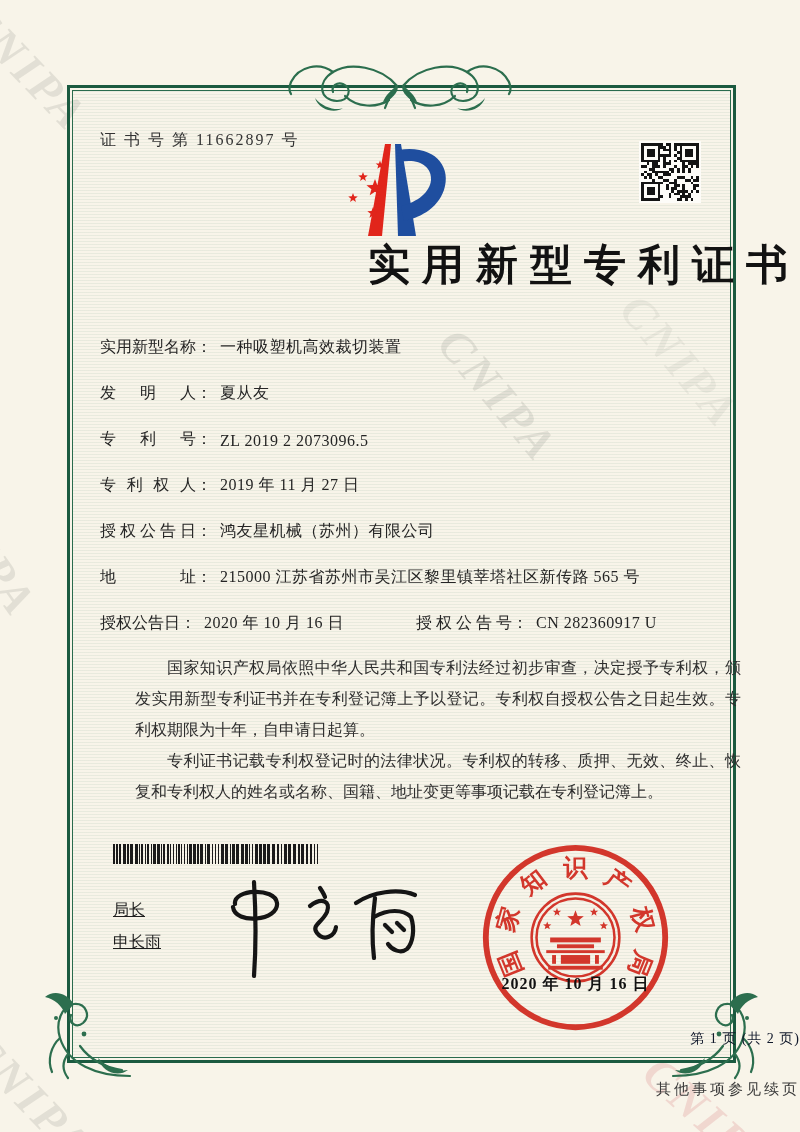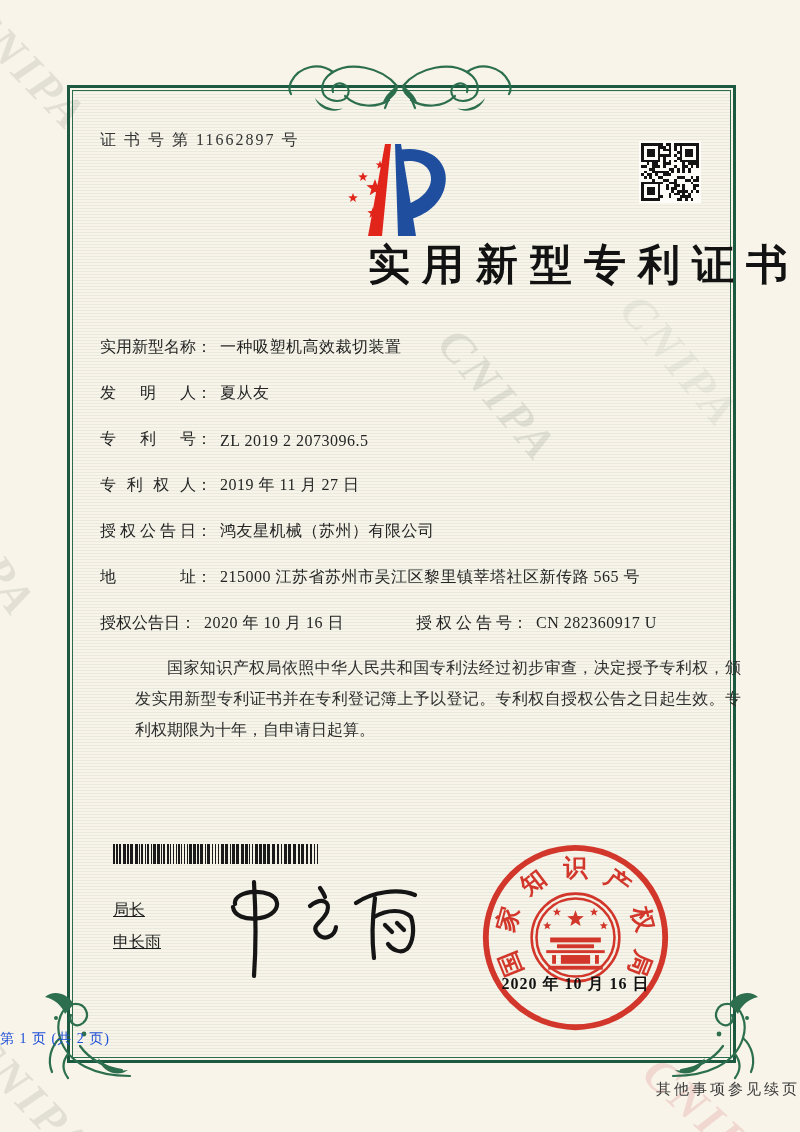--- a/index.html
+++ b/index.html
@@ -41,22 +41,22 @@
   .sig{position:absolute;left:222px;top:876px;width:215px;height:108px;}
   .sig path{stroke:#151515;stroke-width:4.2;fill:none;stroke-linecap:round;stroke-linejoin:round;}
   .seal{position:absolute;left:478px;top:840px;width:195px;height:195px;opacity:0.9;}
   .seal *{fill:#cf2318;}
   .seal .ring{fill:none;stroke:#cf2318;stroke-width:6;}
   .seal .thin{fill:none;stroke:#cf2318;stroke-width:2.6;}
   .seal text{font-size:25px;font-weight:bold;text-anchor:middle;dominant-baseline:central;
              font-family:"Liberation Serif",serif;}
   .seal-date{position:absolute;left:478px;top:974px;width:195px;text-align:center;
              font-size:16px;font-weight:600;color:#111;letter-spacing:1px;z-index:3;}
-  .page-ind{position:absolute;left:0;right:0;top:1030px;text-align:left;font-size:14px;
-            letter-spacing:1px;color:#1d4ed8;}
+  .page-ind{position:absolute;left:0;right:0;top:1030px;text-align:right;font-size:14px;
+            letter-spacing:1px;color:#0f172a;}
   .foot-note{position:absolute;left:0;right:0;top:1080px;text-align:right;font-size:15px;
              letter-spacing:3px;color:#3a3a3a;}
 </style>
 </head>
 <body>
 
 <div class="page">
 
   <div class="wm" style="left:-10px;top:-8px;transform:rotate(46deg);">CNIPA</div>
   <div class="wm" style="left:468px;top:318px;transform:rotate(50deg);">CNIPA</div>
@@ -384,20 +384,21 @@
       <span class="fpair2">
         <span class="flabel">授权公告号</span>
           <span class="fcolon">：</span>
         <span class="fvalue">CN 282360917 U</span>
       </span>
     </div>
   </div>
 
   <div class="body-text">
     <p>国家知识产权局依照中华人民共和国专利法经过初步审查，决定授予专利权，颁发实用新型专利证书并在专利登记簿上予以登记。专利权自授权公告之日起生效。专利权期限为十年，自申请日起算。</p>
+    <p>专利证书记载专利权登记时的法律状况。专利权的转移、质押、无效、终止、恢复和专利权人的姓名或名称、国籍、地址变更等事项记载在专利登记簿上。</p>
   </div>
 
   <svg class="barcode" id="bc-svg" viewBox="0 0 205 20" preserveAspectRatio="none" shape-rendering="crispEdges">
       <rect x="0" y="0" width="2" height="20" fill="#1a1a1a"></rect>
       <rect x="3" y="0" width="2" height="20" fill="#1a1a1a"></rect>
       <rect x="6" y="0" width="2" height="20" fill="#1a1a1a"></rect>
       <rect x="10" y="0" width="3" height="20" fill="#1a1a1a"></rect>
       <rect x="14" y="0" width="2" height="20" fill="#1a1a1a"></rect>
       <rect x="17" y="0" width="3" height="20" fill="#1a1a1a"></rect>
       <rect x="22" y="0" width="3" height="20" fill="#1a1a1a"></rect>

